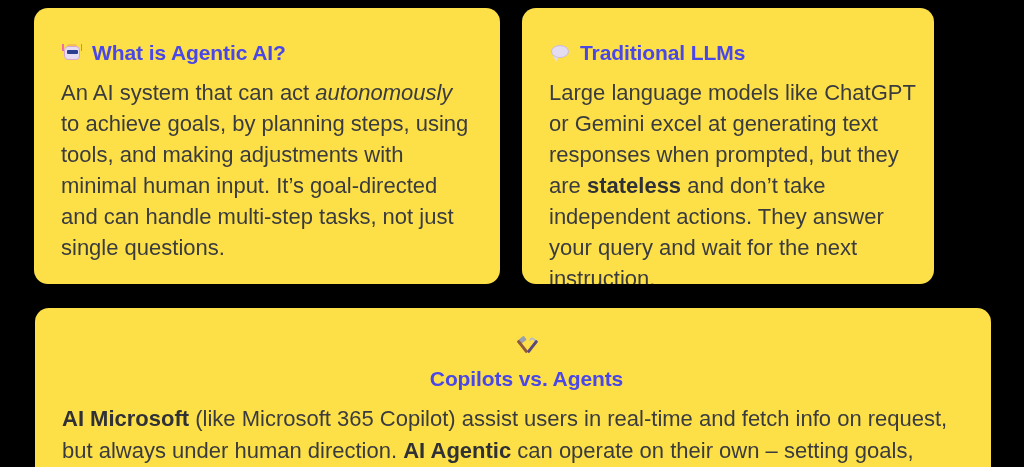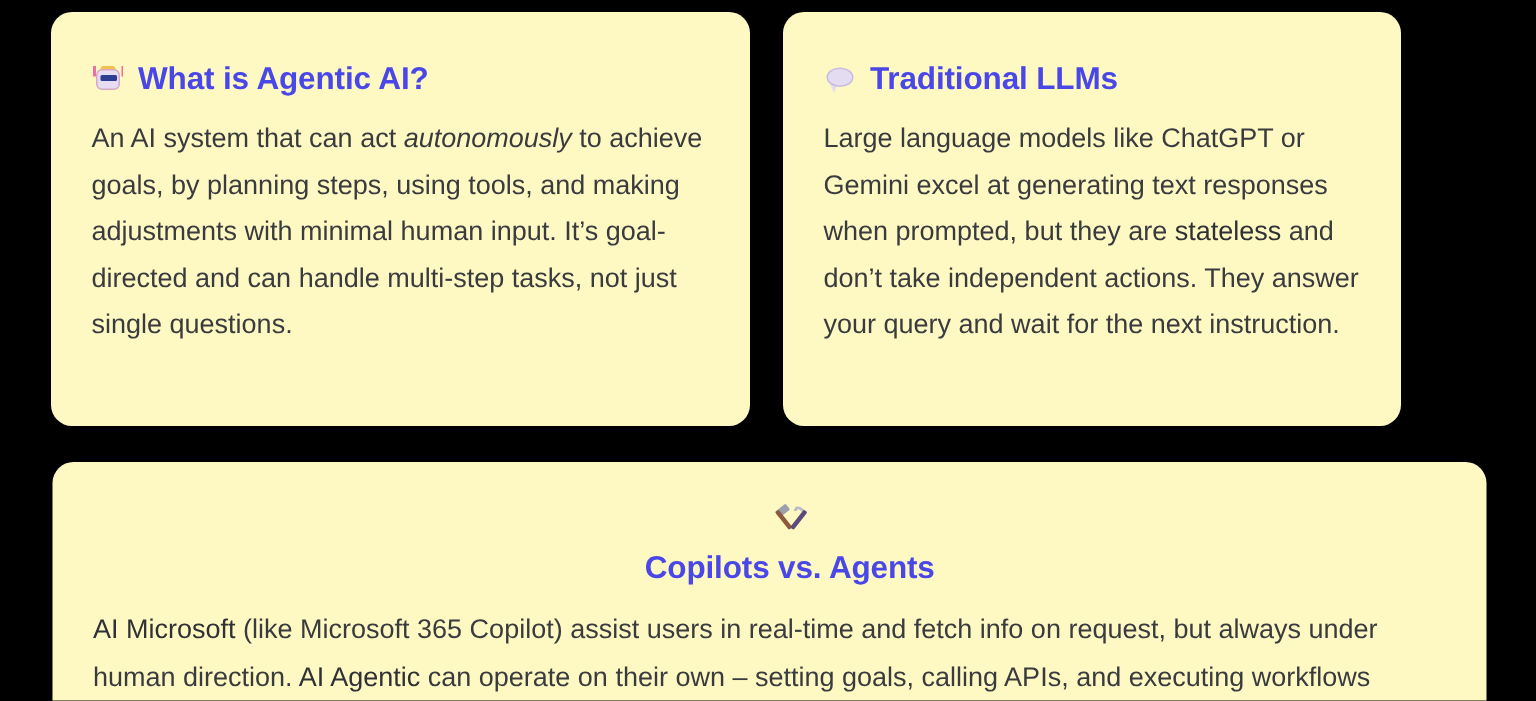--- a/index.html
+++ b/index.html
@@ -19,21 +19,21 @@
   .page {
     position: relative;
     width: 1024px;
     height: 467px;
     background: #000000;
   }
 
   
   .card {
     position: absolute;
-    background: #fef9c3;
+    background: #fde047;
     border-radius: 14px;
     box-shadow: 0 1px 3px rgba(0,0,0,0.35);
     overflow: hidden;
   }
 
   .card-top-left {
     left: 34px;
     top: 8px;
     width: 466px;
     height: 276px;
@@ -168,36 +168,36 @@
     width: 8px; height: 6px;
     border: 2px solid #B8BDC7;
     border-radius: 50%;
     border-bottom-color: transparent;
     transform: rotate(38deg);
   }
 
   
   .card-body {
     color: #3A3B3F;
-    font-size: 18px;
+    font-size: 22px;
     line-height: 31px;
   }
 
   .card-top-left .card-body,
   .card-top-right .card-body {
     margin: 12px 26px 0 27px;
   }
 
   .card-wide .card-body {
     margin: 12px 26px 0 27px;
     line-height: 32px;
   }
 
   .card-body em { font-style: italic; }
-  .card-body strong { font-weight: normal; color: #303136; }
+  .card-body strong { font-weight: bold; color: #303136; }
 
   
   .card-top-right .card-body { margin-right: 18px; }
 </style>
 </head>
 <body>
 
 <div class="page">
 
   <div class="card card-top-left">

